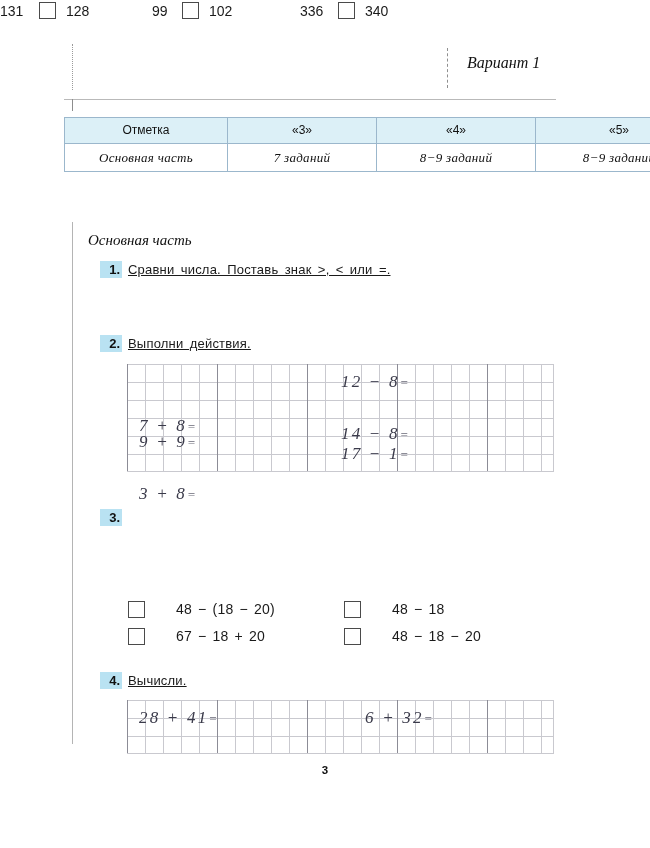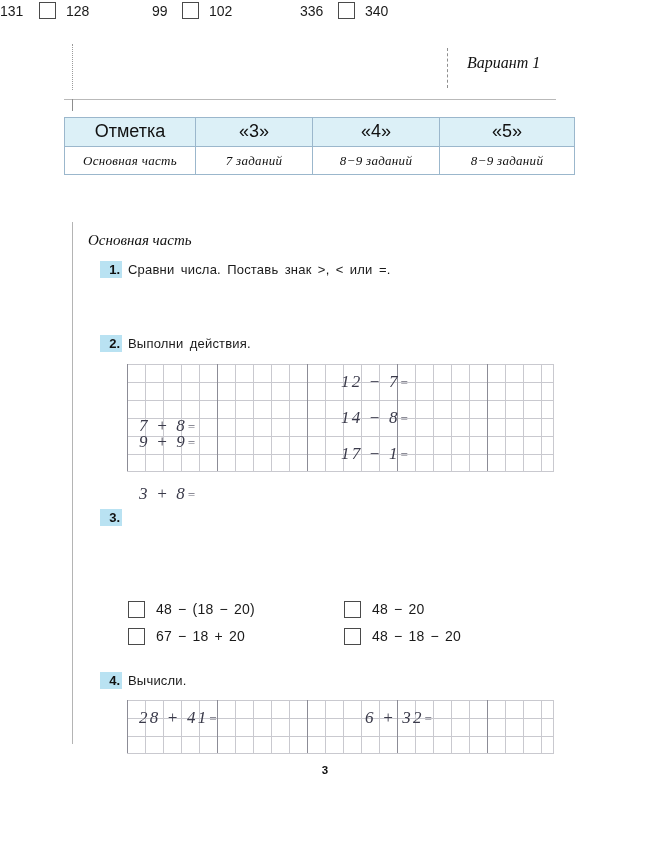--- a/index.html
+++ b/index.html
@@ -110,23 +110,23 @@
     font-style: italic;
     font-size: 13px;
     padding: 3px 2px;
     line-height: 1.22;
     color: #111;
   }
   .score-table tr.head td {
     background: #dcf0f7;
     font-style: normal;
     font-family: "Liberation Sans", sans-serif;
-    font-size: 18px;
+    font-size: 12px;
     height: 19px;
-    padding: 3px 2px;
+    padding: 3px 18px;
   }
   .score-table tr.r1 td { height: 21px; }
   .score-table tr.r2 td { height: 30px; }
   .col-a { width: 126px; }
   .col-b { width: 112px; }
   .col-c { width: 122px; }
   .col-d { width: 130px; }
   .sp { letter-spacing: 0.3px; }
 
   
@@ -154,21 +154,21 @@
     box-sizing: border-box;
   }
 
   .task-text {
     position: absolute;
     font-size: 13px;
     line-height: 17.6px;
     color: #1a1a1a;
     text-align: justify;
   }
-  .wide-space { letter-spacing: 0.2px; word-spacing: 2.5px; }
+  .wide-space { letter-spacing: 0.2px; word-spacing: 2.5px; text-decoration: underline; }
 
   
   .t1-badge { left: 100px; top: 261px; }
   .t1-line1 { left: 128px; top: 261px; width: 420px; }
   .t1-row   { left: 128px; top: 291px; width: 420px; height: 22px; }
   .t1-row .num {
     position: absolute;
     font-size: 14px;
     top: 3px;
   }
@@ -240,20 +240,21 @@
     box-sizing: border-box;
     background: #fff;
   }
   .opt-label {
     position: absolute;
     font-size: 14px;
     top: 0px;
     white-space: nowrap;
     letter-spacing: 0.2px;
     word-spacing: 2px;
+    margin-left: 20px;
   }
 
   
   .t4-badge { left: 100px; top: 672px; }
   .t4-text  { left: 128px; top: 672px; }
 
   
   .page-num {
     position: absolute;
     left: 0;
@@ -314,33 +315,33 @@
     <span class="cmp-box" style="left:338px"></span>
     <span class="num" style="left:365px">340</span>
   </div>
 
   <div class="num-badge t2-badge">2.</div>
   <div class="task-text t2-text wide-space">Выполни  действия.</div>
   <div class="gridbox grid2"></div>
   <span class="hw" style="left:139px; top:372px;margin-top:44px;"><span>7 + 8</span><span class="eq">=</span></span>
   <span class="hw" style="left:139px; top:432px;font-family:Liberation Serif, serif;"><span>9 + 9</span><span class="eq">=</span></span>
   <span class="hw" style="left:139px; top:444px;margin-top:40px;"><span>3 + 8</span><span class="eq">=</span></span>
-  <span class="hw" style="left:341px; top:372px;"><span>12 − 7</span><span class="eq">=</span></span>
-  <span class="hw" style="left:341px; top:408px;"><span>14 − 8</span><span class="eq">=</span></span>
+  <span class="hw" style="left:341px; top:372px;"><span>12 − 8</span><span class="eq">=</span></span>
+  <span class="hw" style="left:341px; top:424px;"><span>14 − 8</span><span class="eq">=</span></span>
   <span class="hw" style="left:341px; top:444px;"><span>17 − 1</span><span class="eq">=</span></span>
 
   <div class="num-badge t3-badge">3.</div>
 
   <div class="opt-row" style="left:128px; top:601px;">
     <span class="opt-box" style="left:0px; top:0px;"></span>
     <span class="opt-label" style="left:28px;">48  −  (18  −  20)</span>
   </div>
   <div class="opt-row" style="left:344px; top:601px;">
     <span class="opt-box" style="left:0px; top:0px;"></span>
-    <span class="opt-label" style="left:28px;">48  −  20</span>
+    <span class="opt-label" style="left:28px;">48  −  18</span>
   </div>
   <div class="opt-row" style="left:128px; top:628px;">
     <span class="opt-box" style="left:0px; top:0px;"></span>
     <span class="opt-label" style="left:28px;">67  −  18  +  20</span>
   </div>
   <div class="opt-row" style="left:344px; top:628px;">
     <span class="opt-box" style="left:0px; top:0px;"></span>
     <span class="opt-label" style="left:28px;">48  −  18  −  20</span>
   </div>
 

